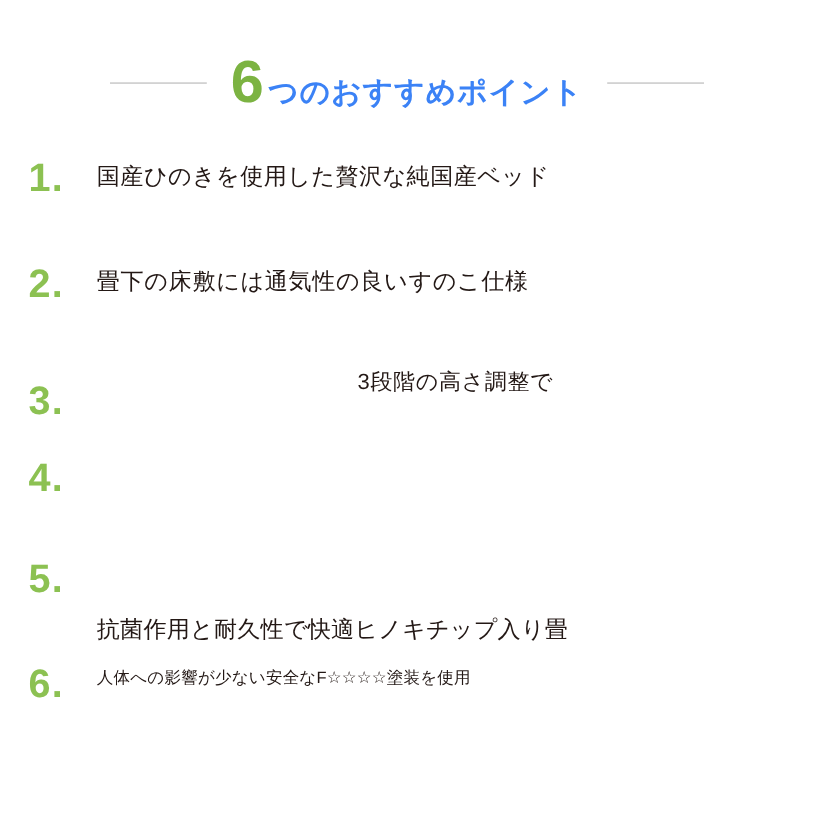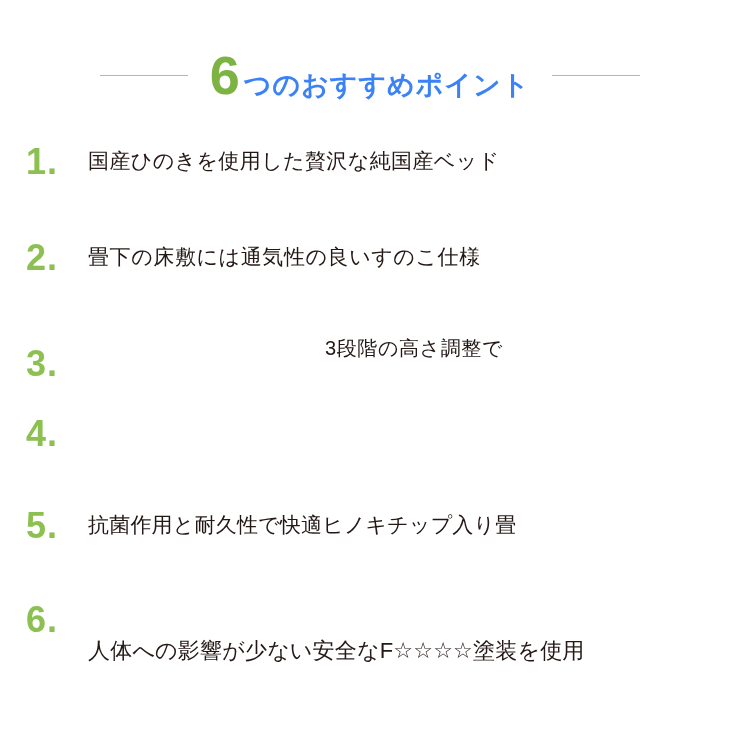--- a/index.html
+++ b/index.html
@@ -95,22 +95,22 @@
   
   .p1 { margin-top: 4px; }
   .p2 { margin-top: 18px; }
   .p3 { margin-top: 14px; }
   .p4 { margin-top: 6px; }
   .p5 { margin-top: 14px; }
   .p6 { margin-top: 16px; }
 
   .p3 .point-num { padding-top: 14px; }
   .p3 .point-body { font-size: 20px; text-align: center; }
-  .p6 .point-body { font-size: 22px; letter-spacing: 0.2px; margin-top: 31px; }
-  .p5 .point-body { letter-spacing: 0.2px; }
+  .p6 .point-body { font-size: 15px; letter-spacing: 0.2px; }
+  .p5 .point-body { letter-spacing: 0.2px; margin-top: 48px; }
   .p1 .point-body { letter-spacing: 0.4px; }
 </style>
 </head>
 <body>
 
 <div class="page">
 
   <div class="heading">
     <span class="rule left"></span>
     <span class="heading-text">

